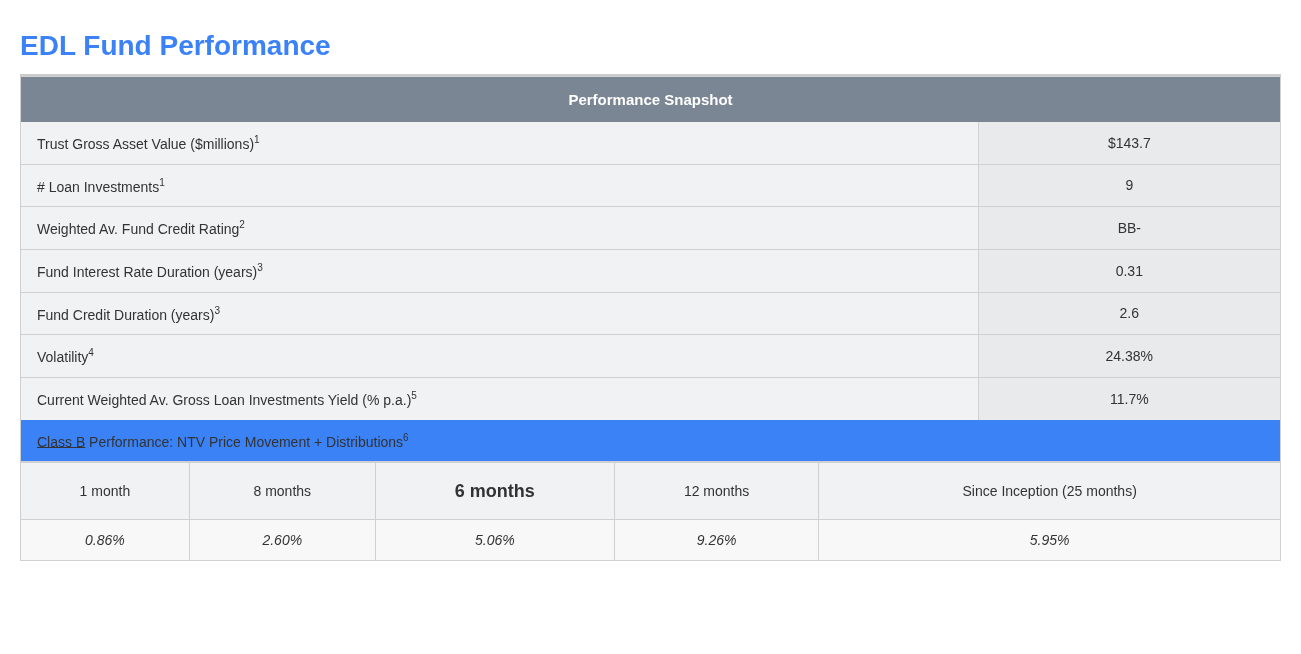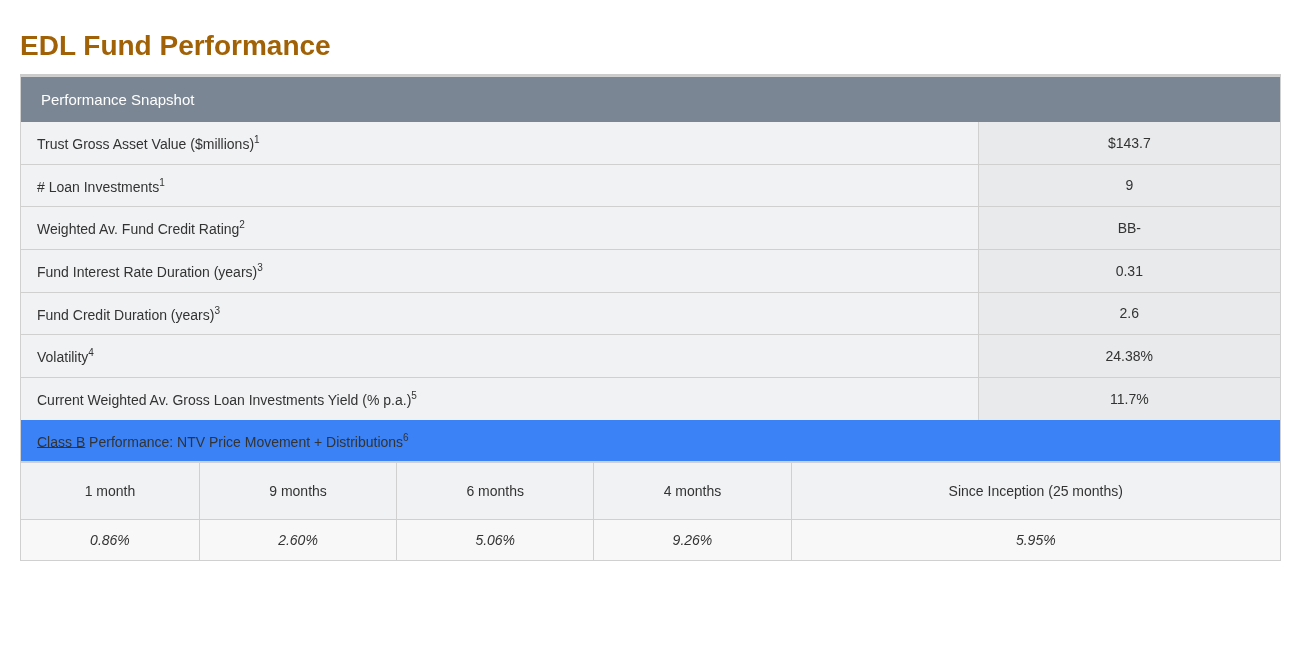--- a/index.html
+++ b/index.html
@@ -13,35 +13,35 @@
       background: #ffffff;
       color: #333333;
       padding: 30px 20px;
       width: 1301px;
       min-height: 654px;
     }
 
     .page-title {
       font-size: 28px;
       font-weight: bold;
-      color: #a16207;
+      color: #3b82f6;
       margin-bottom: 12px;
     }
 
     .divider {
       border: none;
       border-top: 2px solid #cccccc;
       margin-bottom: 0;
     }
 
     .snapshot-header {
       background-color: #7a8694;
       color: #ffffff;
-      text-align: left;
-      font-weight: normal;
+      text-align: center;
+      font-weight: bold;
       font-size: 15px;
       padding: 14px 20px;
     }
 
     .data-row {
       border-bottom: 1px solid #d0d0d0;
     }
 
     .data-row:last-child {
       border-bottom: none;
@@ -171,23 +171,23 @@
     <td colspan="2" class="class-b-intro-cell">
       <span class="class-b-underline">Class B</span><span> Performance: NTV Price Movement + Distributions</span><sup>6</sup>
     </td>
   </tr>
   <tr class="perf-header-row">
     <td colspan="2" style="padding:0; border:none;">
       <table style="width:100%; border-collapse:collapse;">
         <tbody>
           <tr class="perf-header-row" id="perf-headers">
           <td style="border-right: 1px solid rgb(208, 208, 208); padding: 12px 10px; text-align: center; font-size: 14px; background-color: rgb(240, 242, 244);">1 month</td>
-                <td style="border-right: 1px solid rgb(208, 208, 208); padding: 12px 10px; text-align: center; font-size: 14px; background-color: rgb(240, 242, 244);">9 months</td>
-                <td style="border-right: 1px solid rgb(208, 208, 208); padding: 12px 10px; text-align: center; font-size: 14px; background-color: rgb(240, 242, 244);">6 months</td>
-                <td style="border-right: 1px solid rgb(208, 208, 208); padding: 12px 10px; text-align: center; font-size: 14px; background-color: rgb(240, 242, 244);">4 months</td>
+                <td style="border-right: 1px solid rgb(208, 208, 208); padding: 12px 10px; text-align: center; font-size: 14px; background-color: rgb(240, 242, 244);">8 months</td>
+                <td style="border-right: 1px solid rgb(208, 208, 208); padding: 12px 10px; text-align: center; font-size: 18px; background-color: rgb(240, 242, 244); font-weight: bold;">6 months</td>
+                <td style="border-right: 1px solid rgb(208, 208, 208); padding: 12px 10px; text-align: center; font-size: 14px; background-color: rgb(240, 242, 244);">12 months</td>
                 <td style="border-right: none; padding: 20px 10px; text-align: center; font-size: 14px; background-color: rgb(240, 242, 244);">Since Inception (25 months)</td>
               </tr>
           <tr class="perf-value-row" id="perf-values">
           <td style="border-right: 1px solid rgb(208, 208, 208); padding: 12px 10px; text-align: center; font-size: 14px; font-style: italic; background-color: rgb(248, 248, 248);">0.86%</td>
                 <td style="border-right: 1px solid rgb(208, 208, 208); padding: 12px 10px; text-align: center; font-size: 14px; font-style: italic; background-color: rgb(248, 248, 248);">2.60%</td>
                 <td style="border-right: 1px solid rgb(208, 208, 208); padding: 12px 10px; text-align: center; font-size: 14px; font-style: italic; background-color: rgb(248, 248, 248);">5.06%</td>
                 <td style="border-right: 1px solid rgb(208, 208, 208); padding: 12px 10px; text-align: center; font-size: 14px; font-style: italic; background-color: rgb(248, 248, 248);">9.26%</td>
                 <td style="border-right: none; padding: 12px 10px; text-align: center; font-size: 14px; font-style: italic; background-color: rgb(248, 248, 248);">5.95%</td>
               </tr>
         </tbody>

